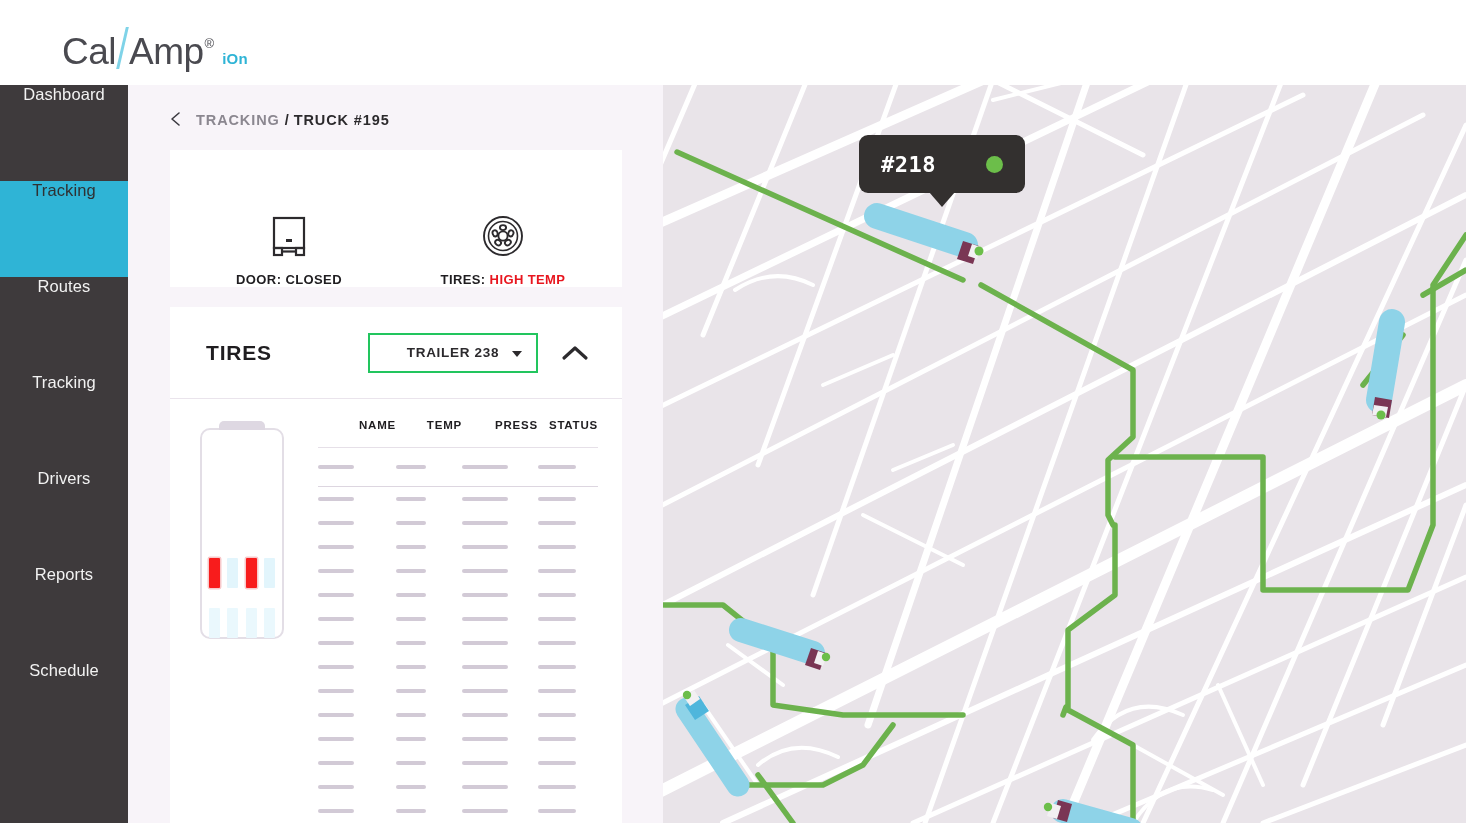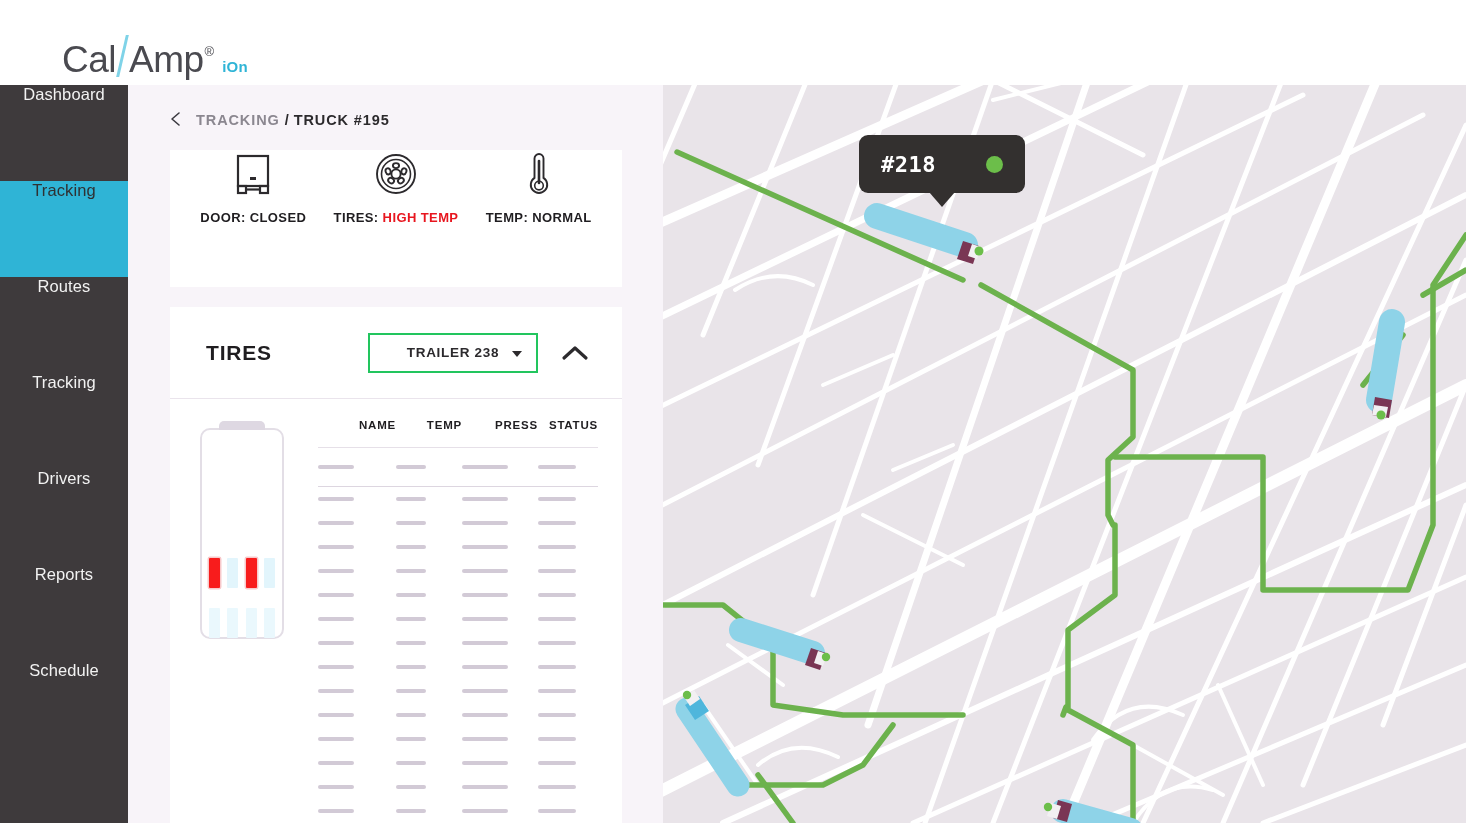--- a/index.html
+++ b/index.html
@@ -5,21 +5,21 @@
   * { box-sizing: border-box; margin: 0; padding: 0; }
   html, body {
     width: 1466px; height: 823px;
     overflow: hidden;
     font-family: "Liberation Sans", sans-serif;
     background: #ffffff;
   }
 
   
   .topbar {
-    position: absolute; left: 0; top: 8px;
+    position: absolute; left: 0; top: 0;
     width: 1180px; height: 85px;
     background: #ffffff;
   }
   .logo {
     position: absolute; left: 62px; top: 22px;
     display: flex; align-items: baseline;
     white-space: nowrap;
   }
   .logo-cal, .logo-amp {
     font-size: 37px;
@@ -109,21 +109,21 @@
     position: absolute;
     background: #ffffff;
     left: 42px;
     width: 452px;
   }
   .card-status { top: 65px; height: 137px; }
 
   .status-row {
     display: flex;
     height: 100%;
-    align-items: flex-start;
+    align-items: flex-end;
     padding: 0 12px;
   }
   .status-cell {
     flex: 1;
     display: flex; flex-direction: column;
     align-items: center; justify-content: center;
   }
   .status-icon {
     height: 48px;
     display: flex; align-items: center; justify-content: center;
@@ -384,33 +384,20 @@
             <ellipse cx="17.1" cy="28.6" rx="3.1" ry="2.5" fill="none" stroke="#2c2a2d" stroke-width="1.9" transform="rotate(34 17.1 28.6)"></ellipse>
             <ellipse cx="14.1" cy="19.3" rx="2.5" ry="3.1" fill="none" stroke="#2c2a2d" stroke-width="1.9" transform="rotate(-18 14.1 19.3)"></ellipse>
           </svg>
         </div>
         <div class="status-label">
           <span>TIRES:</span>
           <span class="alert">HIGH TEMP</span>
         </div>
       </div>
 
-      <div class="status-cell">
-        <div class="status-icon">
-          <svg width="26" height="48" viewBox="0 0 26 48">
-            <path d="M13 4 a4.5 4.5 0 0 1 4.5 4.5 v19.4 a8.2 8.2 0 1 1 -9 0 V8.5 A4.5 4.5 0 0 1 13 4 z" fill="none" stroke="#2c2a2d" stroke-width="1.9"></path>
-            <line x1="13" y1="11" x2="13" y2="33" stroke="#2c2a2d" stroke-width="2.6" stroke-linecap="round"></line>
-            <circle cx="13" cy="35.6" r="4.3" fill="none" stroke="#2c2a2d" stroke-width="1.6"></circle>
-          </svg>
-        </div>
-        <div class="status-label">
-          <span>TEMP:</span>
-          <span>NORMAL</span>
-        </div>
-      </div>
 
     </div>
   </section>
 
   <section class="card card-tires">
 
     <div class="tires-head">
       <span class="tires-title">TIRES</span>
 
       <div class="trailer-select">

